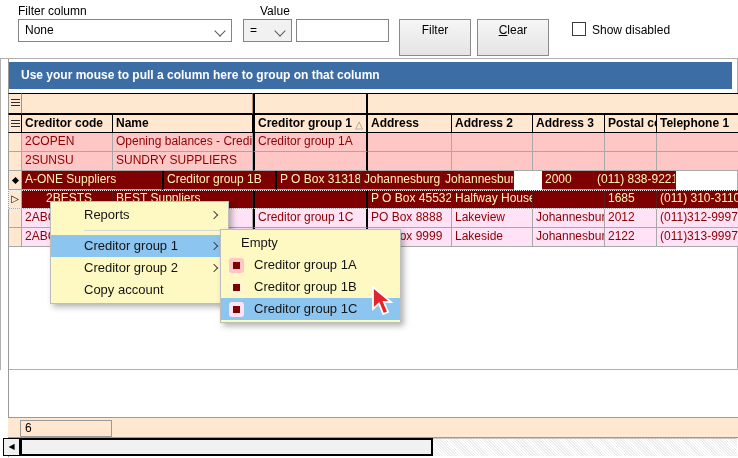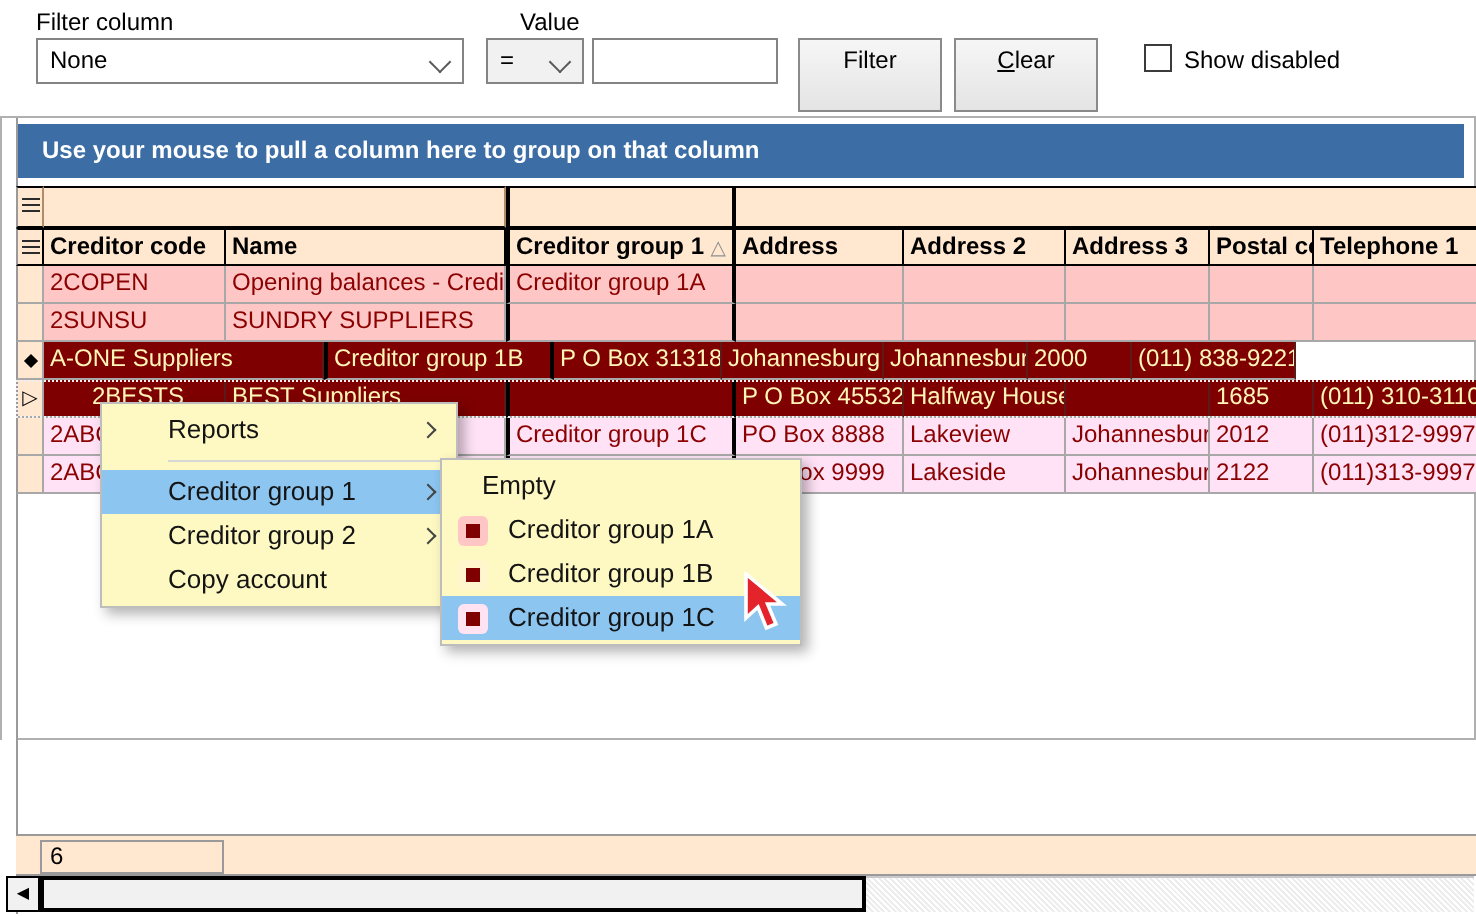--- a/index.html
+++ b/index.html
@@ -137,21 +137,21 @@
           <div class="cell " style="width: 52px;"></div>
           <div class="cell " style="width: 82px;"></div>
         </div>
         <div class="grow r-sel">
           <div class="cell ind" style="width: 14px;"><span class="diamond"></span></div>
           <div class="cell " style="width: 140px;">A-ONE Suppliers</div>
           <div class="cell grp" style="width: 115px;">Creditor group 1B</div>
           <div class="cell " style="width: 84px;">P O Box 31318</div>
           <div class="cell " style="width: 81px;">Johannesburg</div>
           <div class="cell " style="width: 72px;">Johannesburg</div>
-          <div class="cell " style="width: 52px;">2000</div>
+          <div class="cell " style="width: 52px; margin-left: 28px;">2000</div>
           <div class="cell " style="width: 82px;">(011) 838-9221</div>
         </div>
         <div class="grow r-sel">
           <div class="cell ind" style="width: 14px;"><span class="rowarrow">▷</span></div>
           <div class="cell " style="width: 91px; padding-left: 24px;">2BESTS</div>
           <div class="cell " style="width: 140px;">BEST Suppliers</div>
           <div class="cell grp" style="width: 115px;"></div>
           <div class="cell " style="width: 84px;">P O Box 45532</div>
           <div class="cell " style="width: 81px;">Halfway House</div>
           <div class="cell " style="width: 72px;"></div>

